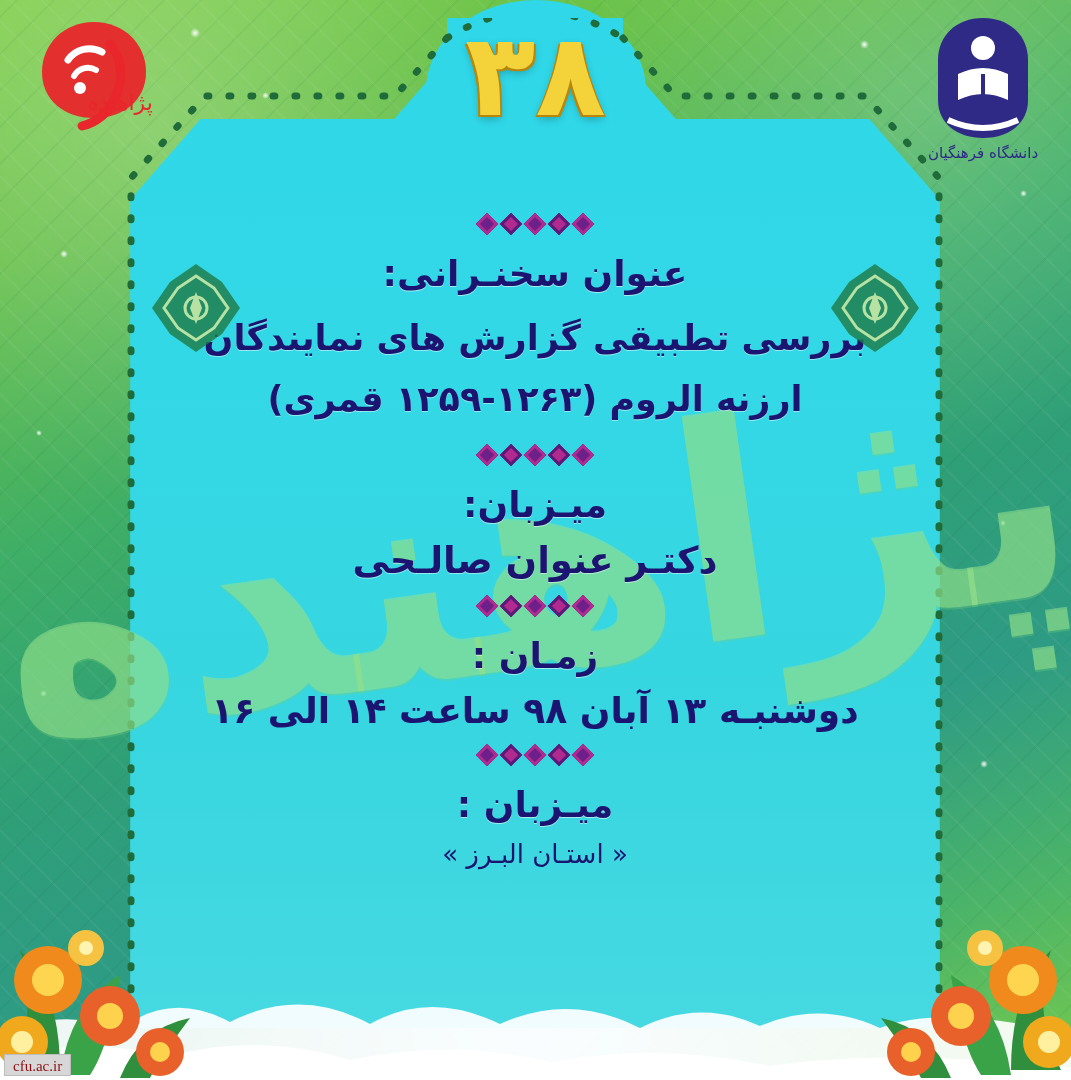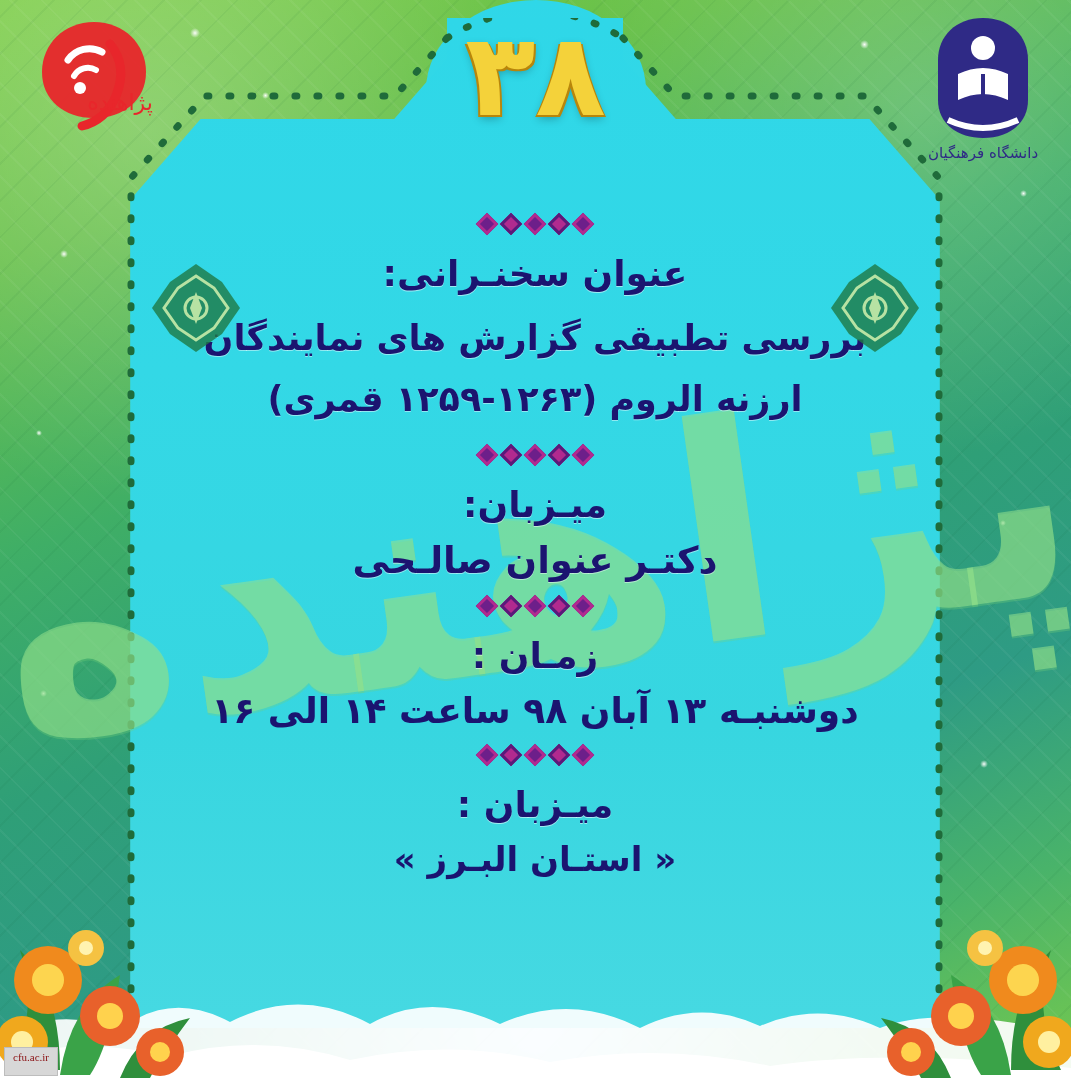--- a/index.html
+++ b/index.html
@@ -145,22 +145,22 @@
     text-shadow: 0 1px 0 rgba(255,255,255,0.45);
   }
   .time {
     color: #1b1470;
     font-weight: bold;
     font-size: 36px;
     letter-spacing: 1px;
   }
   .host {
     color: #1b1470;
-    font-weight: bold;
-    font-size: 34px;
+    font-weight: normal;
+    font-size: 26px;
     letter-spacing: 1px;
   }
 
   
   .ornament {
     display: flex;
     justify-content: center;
     gap: 8px;
     margin: 16px 0 14px;
   }
@@ -224,23 +224,23 @@
     pointer-events: none;
   }
 
   
   .url-chip {
     position: absolute;
     left: 4px;
     bottom: 4px;
     background: #d7d7d7;
     color: #8a0f12;
-    font-size: 11px;
+    font-size: 15px;
     font-family: "Liberation Serif", serif;
-    padding: 3px 8px 12px;
+    padding: 3px 8px 0;
     z-index: 12;
     direction: ltr;
     border: 1px solid #bdbdbd;
   }
 </style>
 </head>
 <body>
 
 <div class="poster">
 

